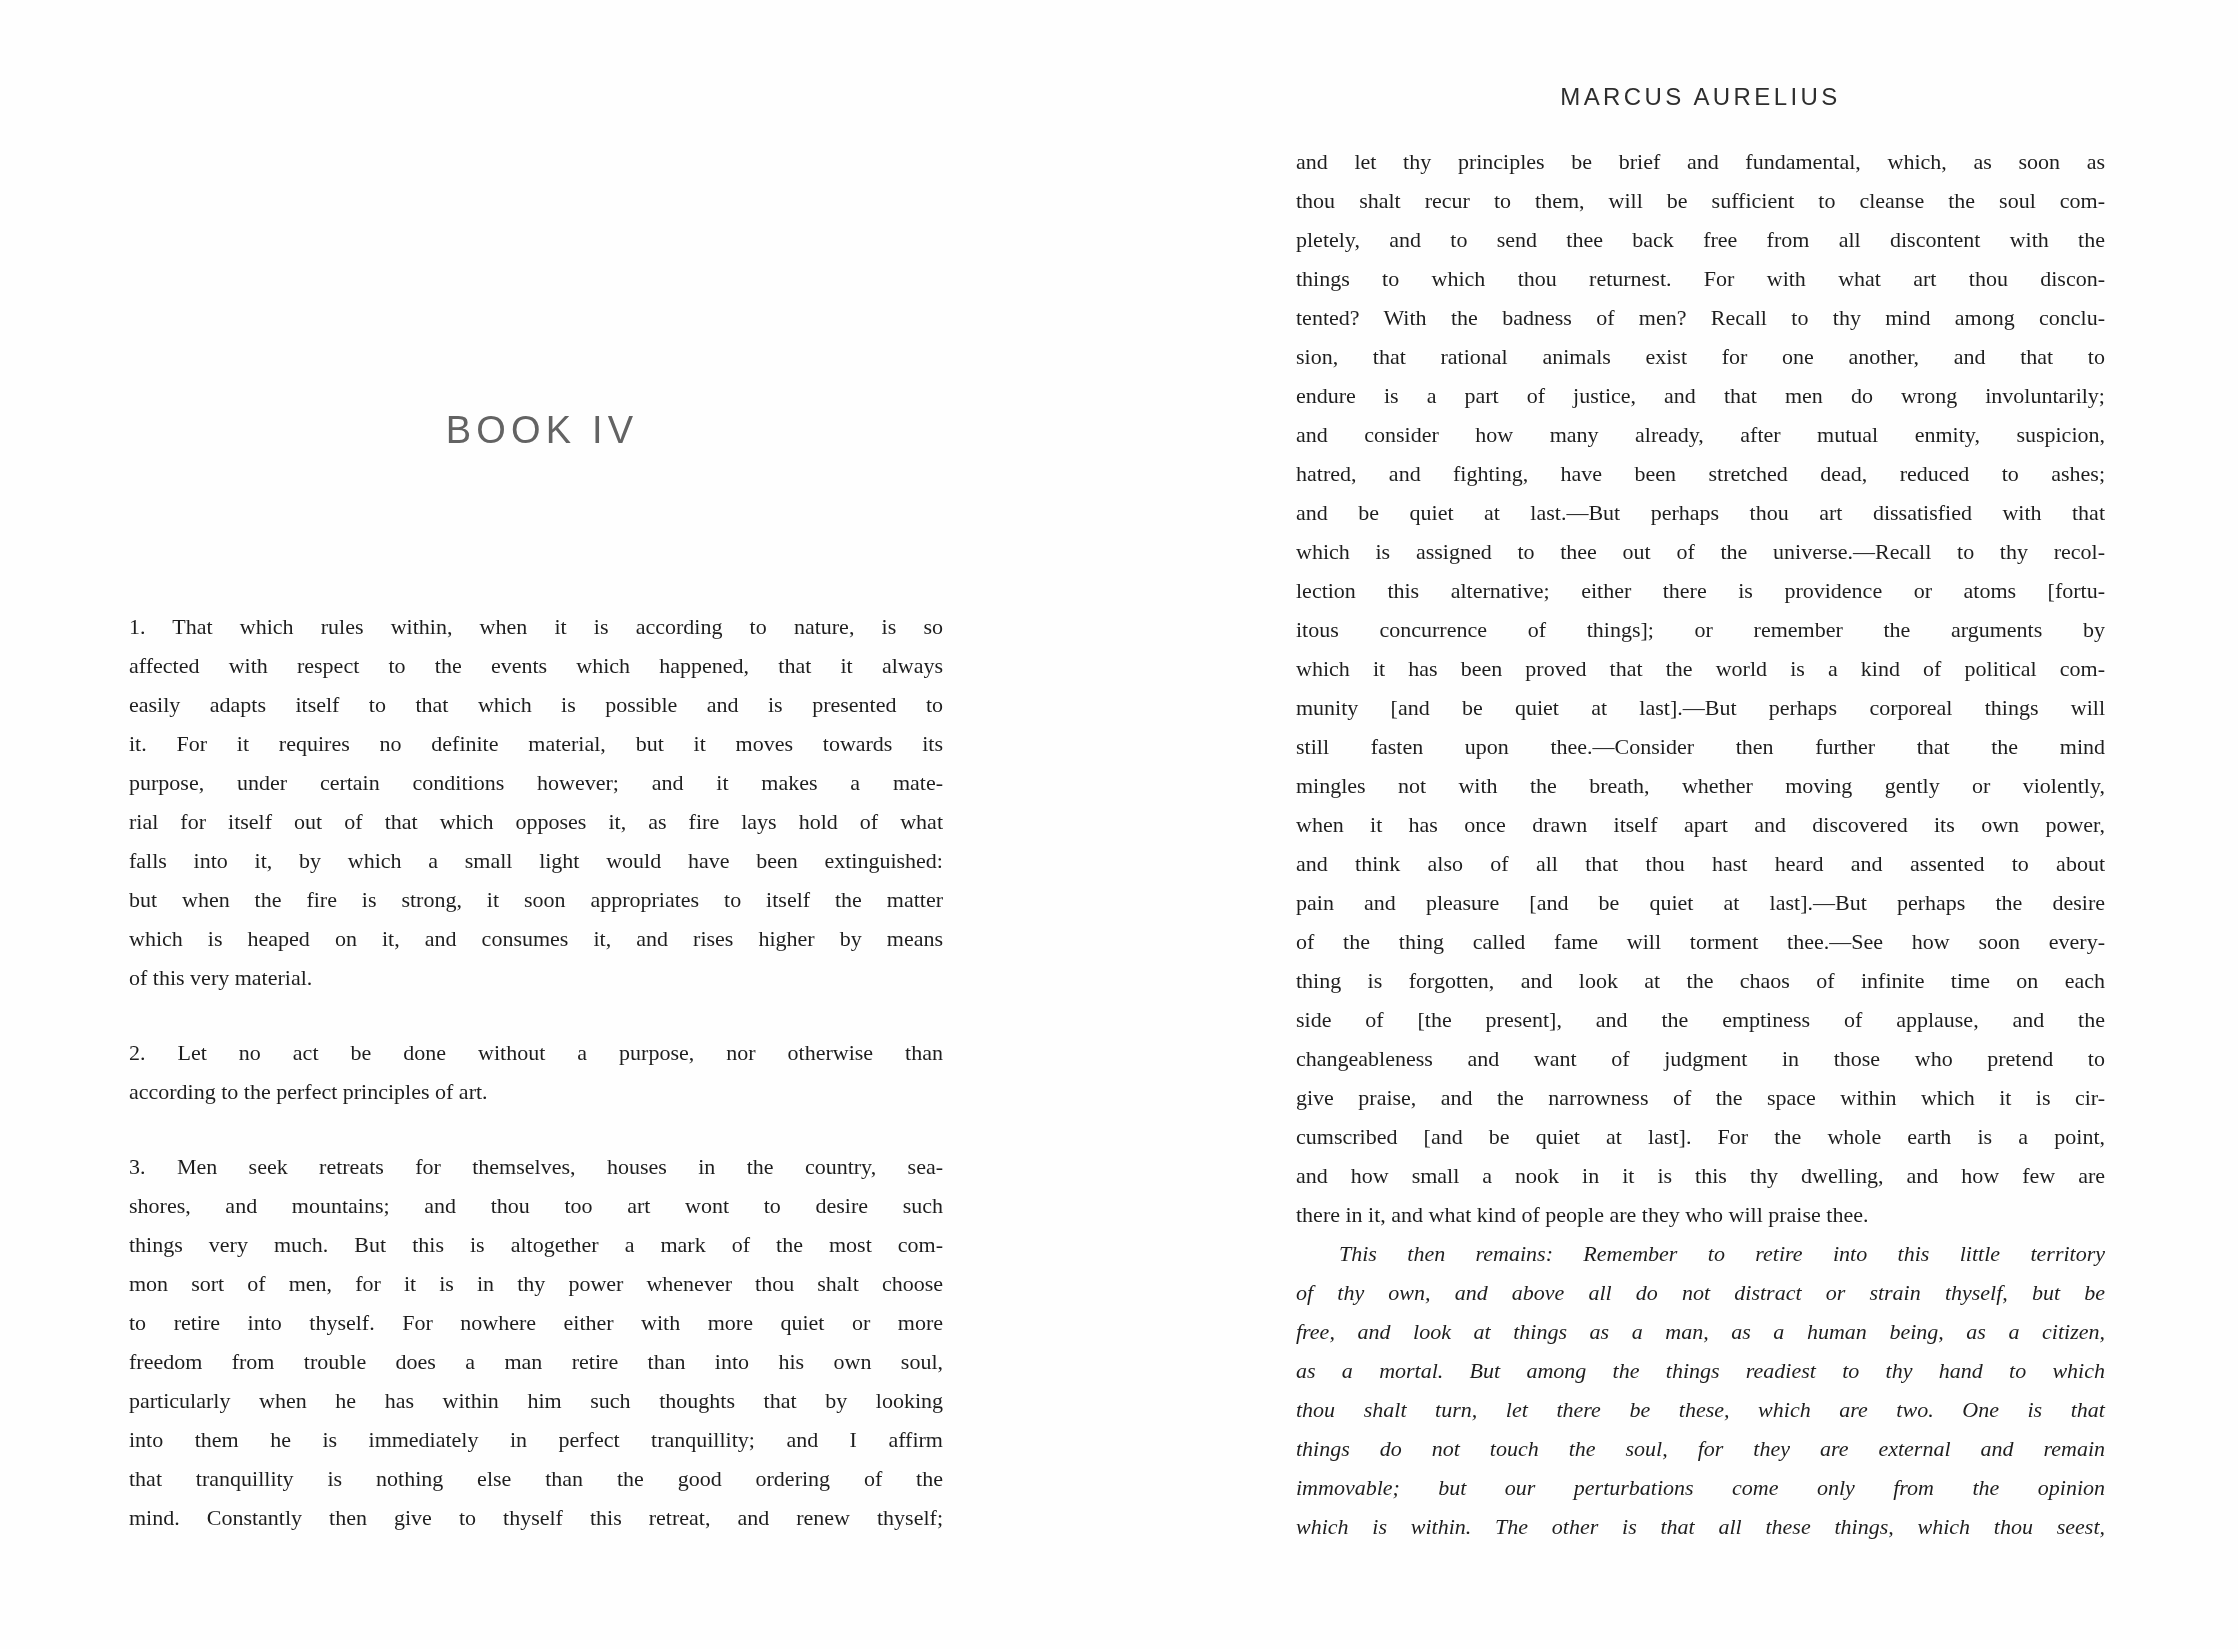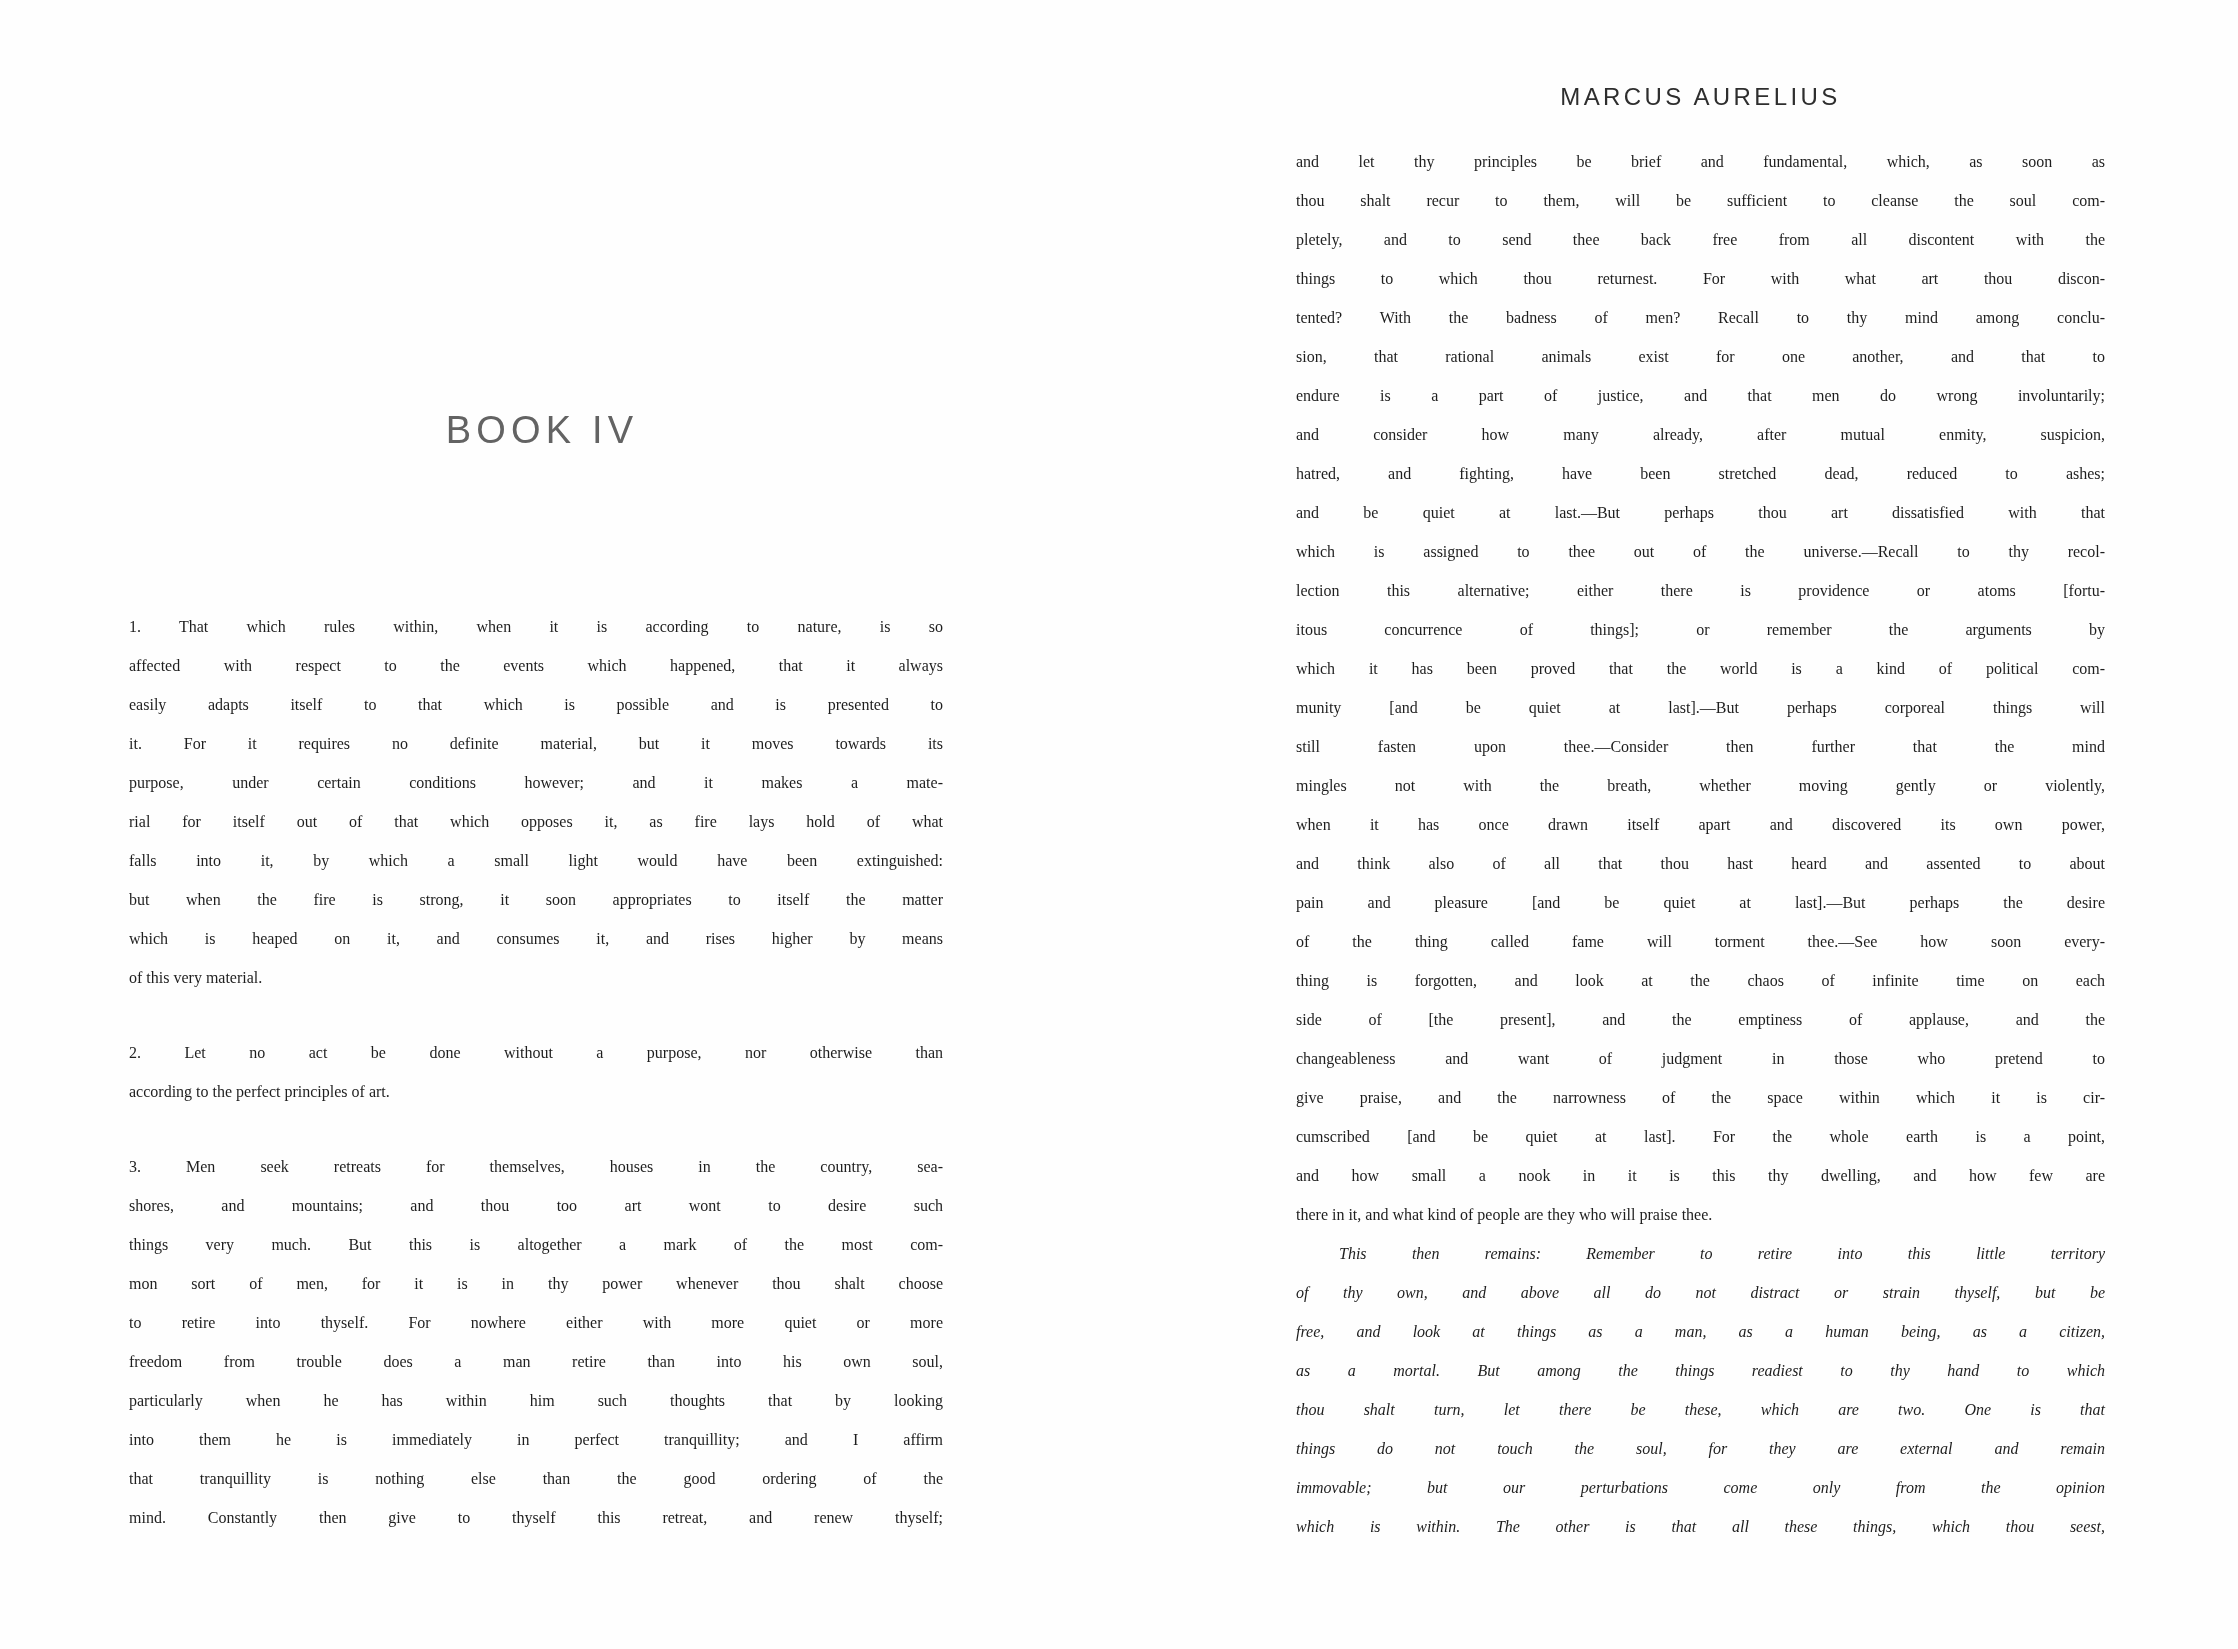--- a/index.html
+++ b/index.html
@@ -51,21 +51,21 @@
   }
   .body-block {
     position: absolute;
     left: 0;
     width: 100%;
   }
   .page.left  .body-block { top: 607px; }
   .page.right .body-block { top: 142px; }
 
   .line {
-    font-size: 16px;
+    font-size: 22px;
     line-height: 39px;
     text-align: justify;
     text-align-last: justify;
     -moz-text-align-last: justify;
     white-space: normal;
   }
   .line.no-just {
     text-align-last: left;
     -moz-text-align-last: left;
   }

